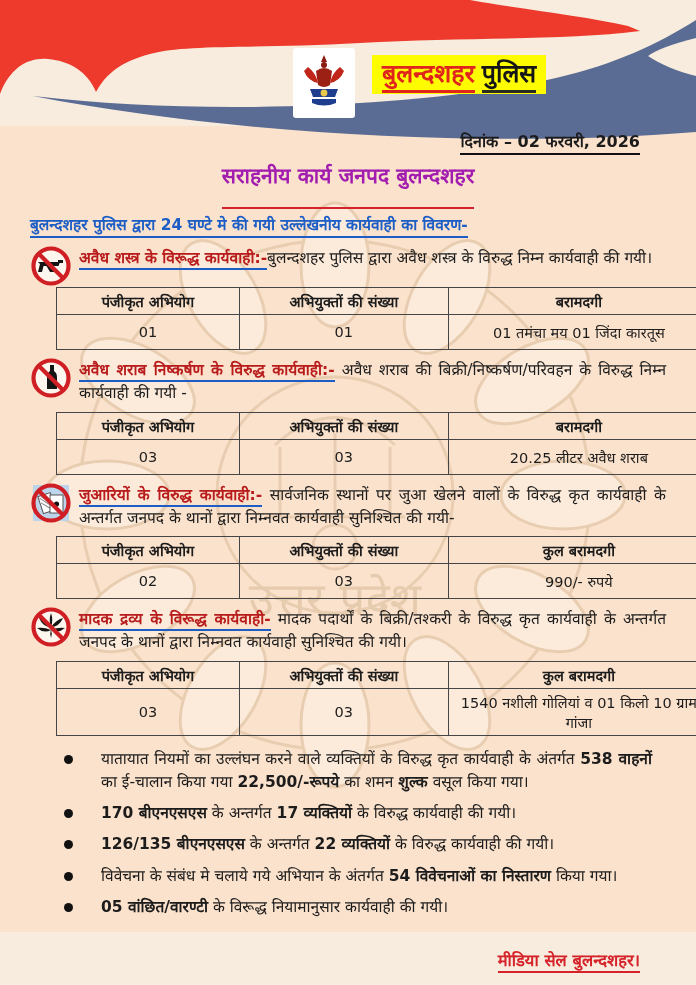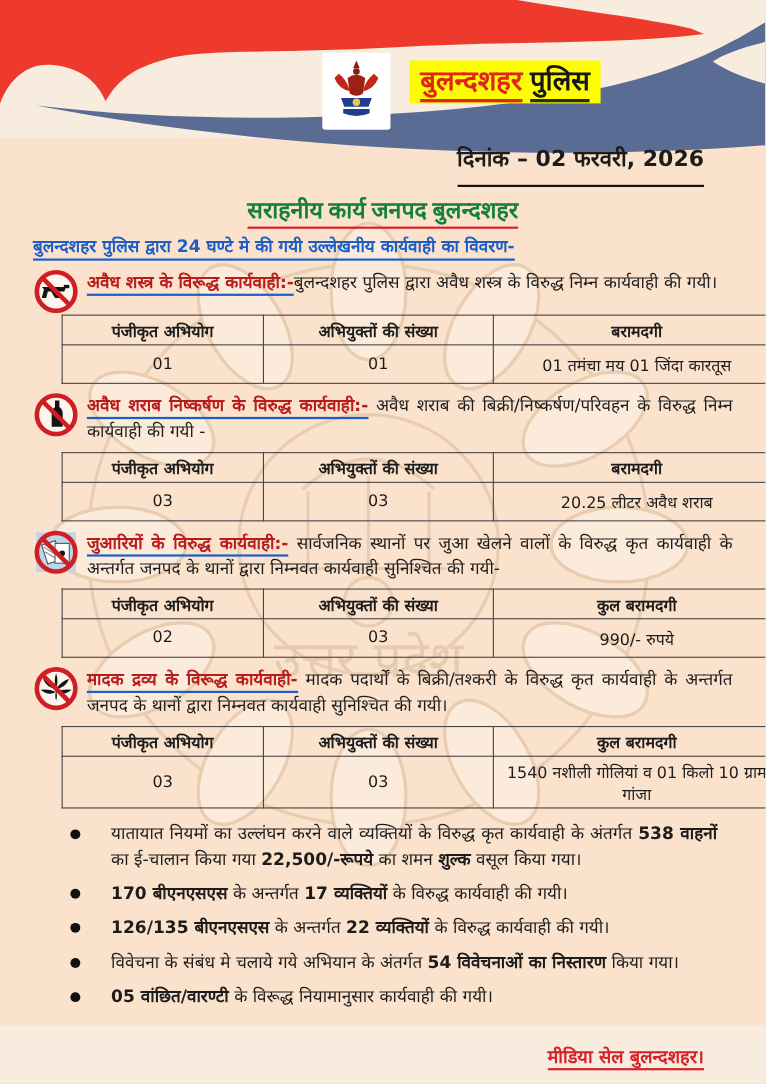--- a/index.html
+++ b/index.html
@@ -23,29 +23,29 @@
     position:absolute;left:372px;top:55px;z-index:3;background:#fdfc00;
     padding:3px 10px 5px 10px;font-size:25px;font-weight:bold;white-space:nowrap;
     line-height:1.25;
   }
   .brand-primary{color:#e0251c;border-bottom:3px solid #e0251c;padding-bottom:2px;}
   .brand-secondary{color:#161616;border-bottom:3px solid #2c2c1e;padding-bottom:2px;margin-left:7px;}
   
   .content{position:relative;z-index:2;padding:130px 30px 0 30px;}
   .date-row{text-align:right;padding-right:26px;}
   .date-label{
-    display:inline-block;font-weight:bold;font-size:20px;
-    border-bottom:2px solid #111;padding-bottom:11px;
+    display:inline-block;font-weight:bold;font-size:16px;
+    border-bottom:2px solid #111;padding-bottom:1px;
   }
   .page-title{
     text-align:center;margin:6px 0 2px 0;
   }
   .page-title span{
-    display:inline-block;color:#15803d;font-weight:bold;font-size:21px;
-    border-bottom:2px solid #d6222a;padding-bottom:2px;font-family:Liberation Serif, serif;
+    display:inline-block;color:#a21caf;font-weight:bold;font-size:21px;
+    border-bottom:2px solid #d6222a;padding-bottom:18px;
   }
   .page-subtitle{text-align:left;margin:4px 0 2px 0;}
   .page-subtitle span{
     display:inline-block;color:#1c5ec6;font-weight:bold;font-size:15.5px;
     border-bottom:2px solid #1c5ec6;padding-bottom:1px;
   }
   .section{margin-top:9px;}
   .sec-text{font-size:15.5px;line-height:1.5;text-align:justify;}
   .sec-icon{float:left;width:42px;height:42px;margin:-2px 7px 0 0;}
   .sec-icon svg{width:42px;height:42px;display:block;}

